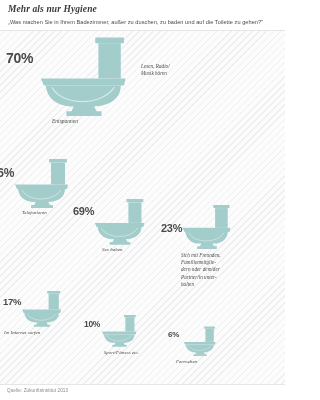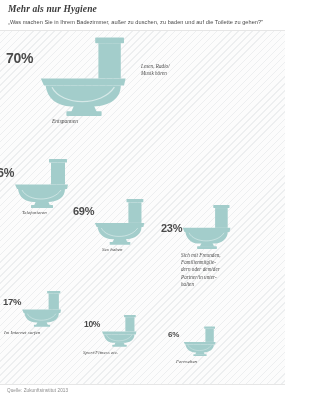--- a/index.html
+++ b/index.html
@@ -118,21 +118,21 @@
     letter-spacing: 0.05px;
   }
 
   
   .i1 { left: 36px; top: 36px; }
   .i2 { left: 131px; top: 62px; }
   .i3 { left: 12px; top: 158px; }
   .i4 { left: 92px; top: 198px; }
   .i5 { left: 180px; top: 204px; }
   .i6 { left: 20px; top: 290px; }
-  .i7 { left: 100px; top: 314px; }
+  .i7 { left: 100px; top: 314px; text-align: right; }
   .i8 { left: 182px; top: 326px; }
 </style>
 </head>
 <body>
 
 <div class="infographic">
 
   <div class="header">
     <div class="title">Mehr als nur Hygiene</div>
     <div class="subtitle">„Was machen Sie in Ihrem Badezimmer, außer zu duschen, zu baden und auf die Toilette zu gehen?"</div>

